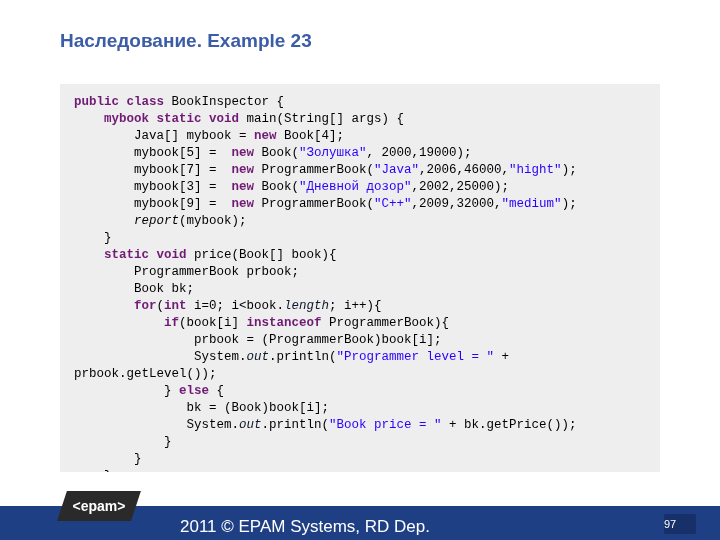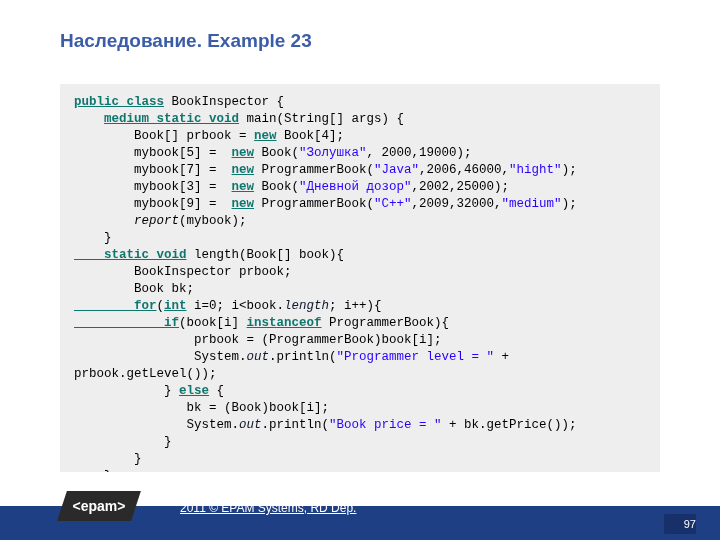--- a/index.html
+++ b/index.html
@@ -33,21 +33,21 @@
     background: #eeeeee;
     padding: 10px 14px;
     box-sizing: border-box;
     font-family: "Courier New", monospace;
     font-size: 12.5px;
     line-height: 17px;
     color: #000;
     white-space: pre;
     overflow: hidden;
   }
-  .kw { color: #0f766e; font-weight: bold; text-decoration: underline; }
+  .kw { color: #701a75; font-weight: bold; }
   .str { color: #2a00ff; }
   .field { color: #0f172a; font-style: italic; }
   .call { font-style: italic; text-align: center; }
   .footer {
     position: absolute;
     bottom: 0;
     left: 0;
     width: 720px;
     height: 34px;
     background: #1f3f84;
@@ -65,57 +65,56 @@
     display: block;
     transform: skewX(18deg);
     color: #fff;
     font-weight: bold;
     font-size: 14px;
     text-align: center;
     line-height: 30px;
   }
   .foot-text {
     position: absolute;
-    bottom: 25px;
+    bottom: 3px;
     left: 180px;
     color: #fff;
-    font-size: 12px;
-    text-decoration: underline;
+    font-size: 17px;
   }
   .pagebox {
     position: absolute;
     right: 24px;
     bottom: 6px;
     width: 32px;
     height: 20px;
     background: #17306a;
     border-radius: 2px;
     color: #fff;
     font-size: 11px;
-    text-align: right;
+    text-align: left;
     line-height: 20px;
   }
 </style>
 </head>
 <body>
 
 <div class="slide">
   <div class="title">Наследование. Example 23</div>
 
   <div class="codebox"><span class="kw">public class</span><span> BookInspector {</span>
-    <span class="kw">medium static void</span><span> main(String[] args) {</span>
-<span>        Book[] prbook = </span><span class="kw">new</span><span> Book[4];</span>
+    <span class="kw">mybook static void</span><span> main(String[] args) {</span>
+<span>        Java[] mybook = </span><span class="kw">new</span><span> Book[4];</span>
 <span>        mybook[5] =  </span><span class="kw">new</span><span> Book(</span><span class="str">"Золушка"</span><span>, 2000,19000);</span>
 <span>        mybook[7] =  </span><span class="kw">new</span><span> ProgrammerBook(</span><span class="str">"Java"</span><span>,2006,46000,</span><span class="str">"hight"</span><span>);</span>
 <span>        mybook[3] =  </span><span class="kw">new</span><span> Book(</span><span class="str">"Дневной дозор"</span><span>,2002,25000);</span>
 <span>        mybook[9] =  </span><span class="kw">new</span><span> ProgrammerBook(</span><span class="str">"C++"</span><span>,2009,32000,</span><span class="str">"medium"</span><span>);</span>
 <span class="call">        report</span><span>(mybook);</span>
 <span>    }</span>
-<span class="kw">    static void</span><span> length(Book[] book){</span>
-<span>        BookInspector prbook;</span>
+<span class="kw">    static void</span><span> price(Book[] book){</span>
+<span>        ProgrammerBook prbook;</span>
 <span>        Book bk;</span>
 <span class="kw">        for</span><span>(</span><span class="kw">int</span><span> i=0; i&lt;book.</span><span class="field">length</span><span>; i++){</span>
 <span class="kw">            if</span><span>(book[i] </span><span class="kw">instanceof</span><span> ProgrammerBook){</span>
 <span>                prbook = (ProgrammerBook)book[i];</span>
 <span>                System.</span><span class="field">out</span><span>.println(</span><span class="str">"Programmer level = "</span><span> + </span>
 <span>prbook.getLevel());</span>
 <span>            } </span><span class="kw">else</span><span> {</span>
 <span>               bk = (Book)book[i];</span>
 <span>               System.</span><span class="field">out</span><span>.println(</span><span class="str">"Book price = "</span><span> + bk.getPrice());</span>
 <span>            }</span>

